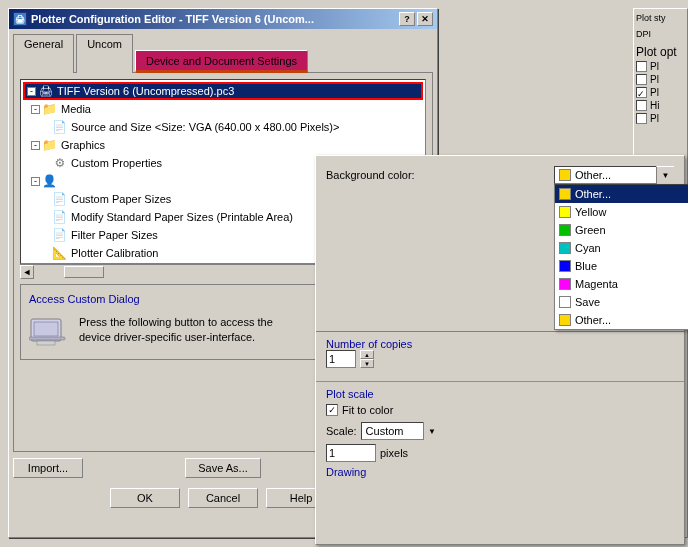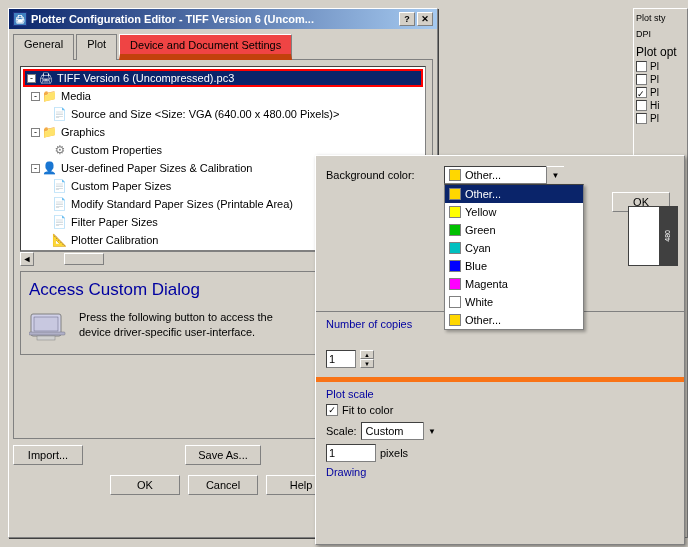--- a/index.html
+++ b/index.html
@@ -95,26 +95,27 @@
       background: #d4d0c8;
       border: 1px solid #808080;
       border-bottom: none;
       cursor: pointer;
       font-size: 11px;
       position: relative;
       top: 1px;
     }
 
     .tab.active {
-      background: #ef4444;
+      background: #be185d;
       border-top: 1px solid #ffffff;
       border-left: 1px solid #ffffff;
-      border-bottom: 6px solid #c2410c;
+      border-bottom: 3px solid #c2410c;
       z-index: 1;
       padding-top: 4px;
+      margin-top: 16px;
     }
 
     
     .content-area {
       margin: 0 4px;
       background: #d4d0c8;
       border: 1px solid #808080;
       border-top: 1px solid #808080;
       padding: 6px;
       height: 380px;
@@ -204,21 +205,21 @@
 
     
     .access-section {
       margin-top: 6px;
       border: 1px solid #808080;
       padding: 8px;
       background: #d4d0c8;
     }
 
     .access-title {
-      font-size: 17px;
+      font-size: 11px;
       color: #0000a0;
       margin-bottom: 6px;
     }
 
     .access-content {
       display: flex;
       align-items: flex-start;
       gap: 10px;
     }
 
@@ -299,20 +300,21 @@
     }
 
     .raster-content {
       padding: 10px;
     }
 
     .form-row {
       display: flex;
       align-items: center;
       margin-bottom: 8px;
+      justify-content: space-between;
     }
 
     .form-label {
       font-size: 11px;
       margin-right: 8px;
       min-width: 110px;
     }
 
     .dropdown-container {
       position: relative;
@@ -422,21 +424,21 @@
     
     .num-copies-section {
       border-top: 1px solid #808080;
       padding: 6px 10px;
       margin-top: 4px;
     }
 
     .num-copies-label {
       color: #0000a0;
       font-size: 11px;
-      margin-bottom: 20px;
+      margin-bottom: 0;
     }
 
     .spinner-row {
       display: flex;
       align-items: center;
       gap: 4px;
     }
 
     .spinner-btns {
       display: flex;
@@ -452,21 +454,21 @@
       border-left: 1px solid #ffffff;
       display: flex;
       align-items: center;
       justify-content: center;
       font-size: 6px;
       cursor: pointer;
     }
 
     
     .plot-scale-section {
-      border-top: 5px solid #f97316;
+      border-top: 1px solid #f97316;
       padding: 6px 10px;
     }
 
     .plot-scale-label {
       color: #0000a0;
       font-size: 11px;
       margin-bottom: 4px;
     }
 
     .scale-dropdown-row {
@@ -527,21 +529,21 @@
       <span>Plotter Configuration Editor - TIFF Version 6 (Uncom...</span>
     </div>
     <div class="title-buttons">
       <div class="title-btn">?</div>
       <div class="title-btn close-btn">✕</div>
     </div>
   </div>
 
   <div class="tab-bar">
     <div class="tab">General</div>
-    <div class="tab">Plot</div>
+    <div class="tab">Uncom</div>
     <div class="tab active">Device and Document Settings</div>
   </div>
 
   <div class="content-area">
 
     <div class="tree-container">
 
       <div class="tree-item selected red-border">
         <span class="expand-icon">-</span>
         <span class="node-icon">🖨</span>
@@ -568,21 +570,20 @@
 
       <div class="tree-item indent-2">
         <span style="width:9px;display:inline-block;"></span>
         <span class="node-icon icon-gear">⚙</span>
         <span>Custom Properties</span>
       </div>
 
       <div class="tree-item indent-1">
         <span class="expand-icon">-</span>
         <span class="node-icon icon-person">👤</span>
-        <span>User-defined Paper Sizes &amp; Calibration</span>
       </div>
 
       <div class="tree-item indent-2">
         <span style="width:9px;display:inline-block;"></span>
         <span class="node-icon icon-page">📄</span>
         <span>Custom Paper Sizes</span>
       </div>
 
       <div class="tree-item indent-2">
         <span style="width:9px;display:inline-block;"></span>
@@ -680,21 +681,21 @@
           <div class="dropdown-list-item">
             <span class="color-swatch" style="background:#0000ff;"></span>
             <span>Blue</span>
           </div>
           <div class="dropdown-list-item">
             <span class="color-swatch" style="background:#ff00ff;"></span>
             <span>Magenta</span>
           </div>
           <div class="dropdown-list-item">
             <span class="color-swatch" style="background:#ffffff;"></span>
-            <span>White</span>
+            <span>Save</span>
           </div>
           <div class="dropdown-list-item">
             <span class="color-swatch" style="background:#ffd700;"></span>
             <span>Other...</span>
           </div>
         </div>
       </div>
     </div>
 
     <div style="display:flex;justify-content:flex-end;margin-top:8px;padding-right:4px;">

